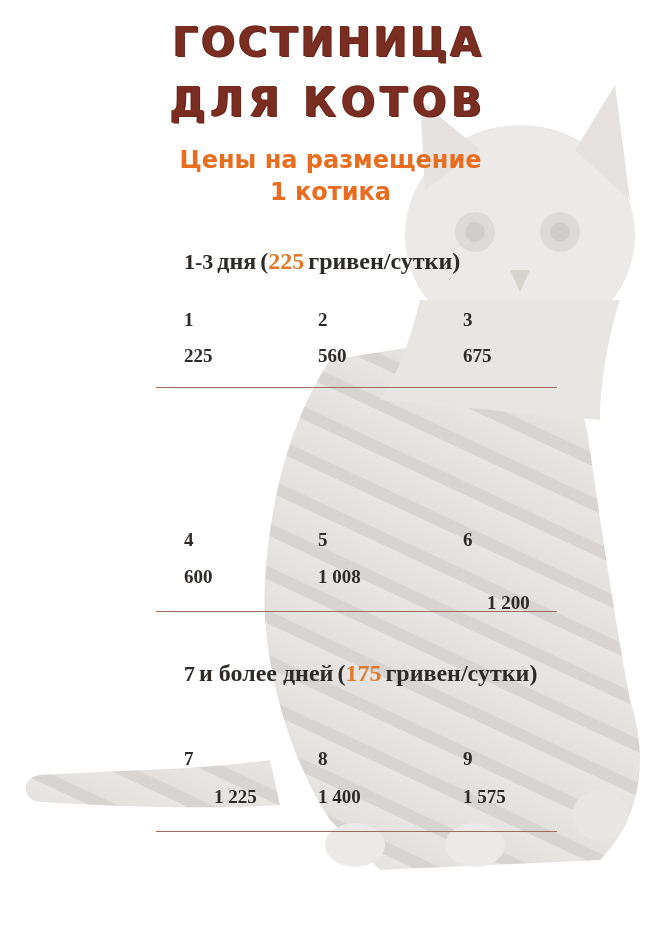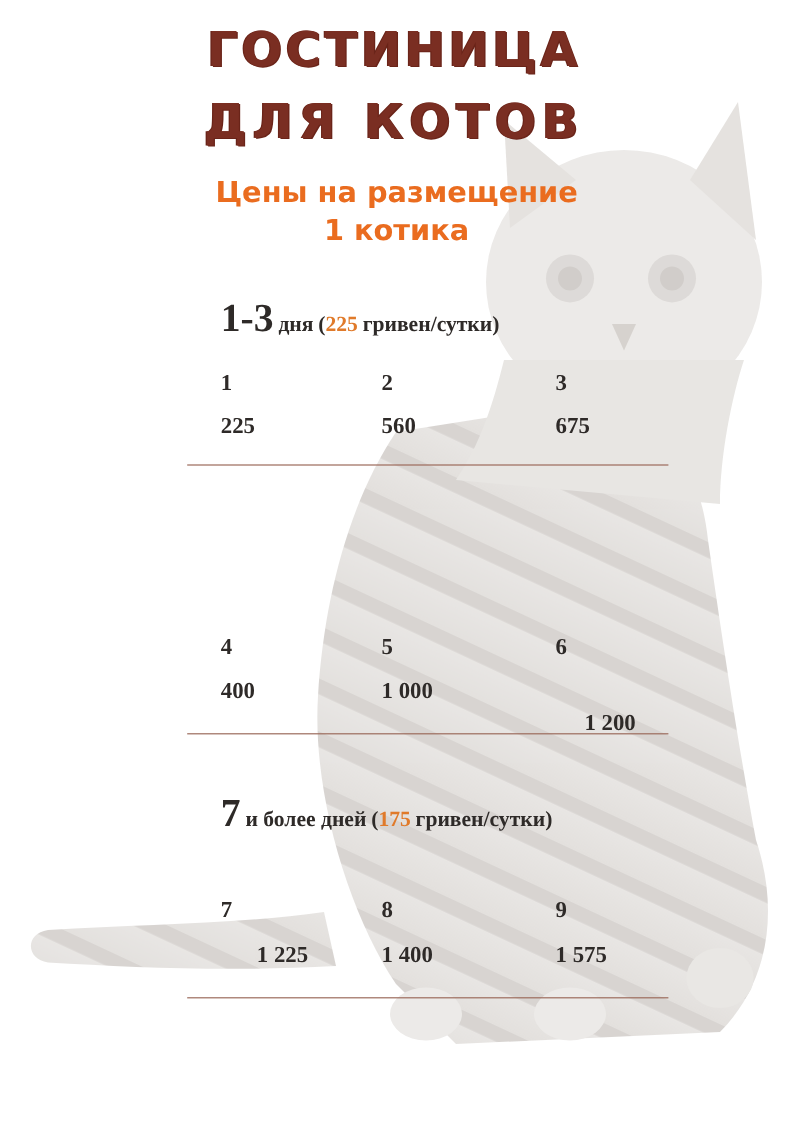--- a/index.html
+++ b/index.html
@@ -29,22 +29,22 @@
       font-weight: bold; color: #ea6c1f; font-size: 24px; line-height: 30px;
     }
     .subtitle.s1 { top: 145px; left: -2px; }
     .subtitle.s2 { top: 177px; left: -2px; }
 
     .section-head {
       position: absolute; left: 184px; font-weight: bold; white-space: nowrap;
       font-family: "Liberation Serif", "DejaVu Serif", serif;
       color: #2e2a28;
     }
-    .section-head .big { font-size: 33px; }
-    .section-head .small { font-size: 18px; }
+    .section-head .big { font-size: 22px; }
+    .section-head .small { font-size: 24px; }
     .section-head .accent { color: #e07a2a; }
 
     .cell {
       position: absolute; font-weight: bold; font-size: 19px;
       font-family: "Liberation Serif", "DejaVu Serif", serif; color: #2e2a28;
     }
     .divider {
       position: absolute; left: 156px; width: 401px; height: 1px;
       background: #9c6b5c;
     }
@@ -107,22 +107,22 @@
   <div class="cell" style="left:318px; top:309px;">2</div>
   <div class="cell" style="left:463px; top:309px;">3</div>
   <div class="cell" style="left:184px; top:345px;">225</div>
   <div class="cell" style="left:318px; top:345px;">560</div>
   <div class="cell" style="left:463px; top:345px;">675</div>
   <div class="divider" style="top:387px;"></div>
 
   <div class="cell" style="left:184px; top:529px;">4</div>
   <div class="cell" style="left:318px; top:529px;">5</div>
   <div class="cell" style="left:463px; top:529px;">6</div>
-  <div class="cell" style="left:184px; top:566px;">400</div>
-  <div class="cell" style="left:318px; top:566px;">1 000</div>
+  <div class="cell" style="left:184px; top:566px;">600</div>
+  <div class="cell" style="left:318px; top:566px;">1 008</div>
   <div class="cell" style="left:463px; top:592px;margin-left:24px;">1 200</div>
   <div class="divider" style="top:611px;"></div>
 
   <div class="section-head" style="top:660px;">
     <span class="big">7</span>
     <span class="small">и более дней</span>
     <span class="small">(</span><span class="small accent">175</span>
     <span class="small">гривен/сутки)</span>
   </div>
   <div class="cell" style="left:184px; top:748px;">7</div>

